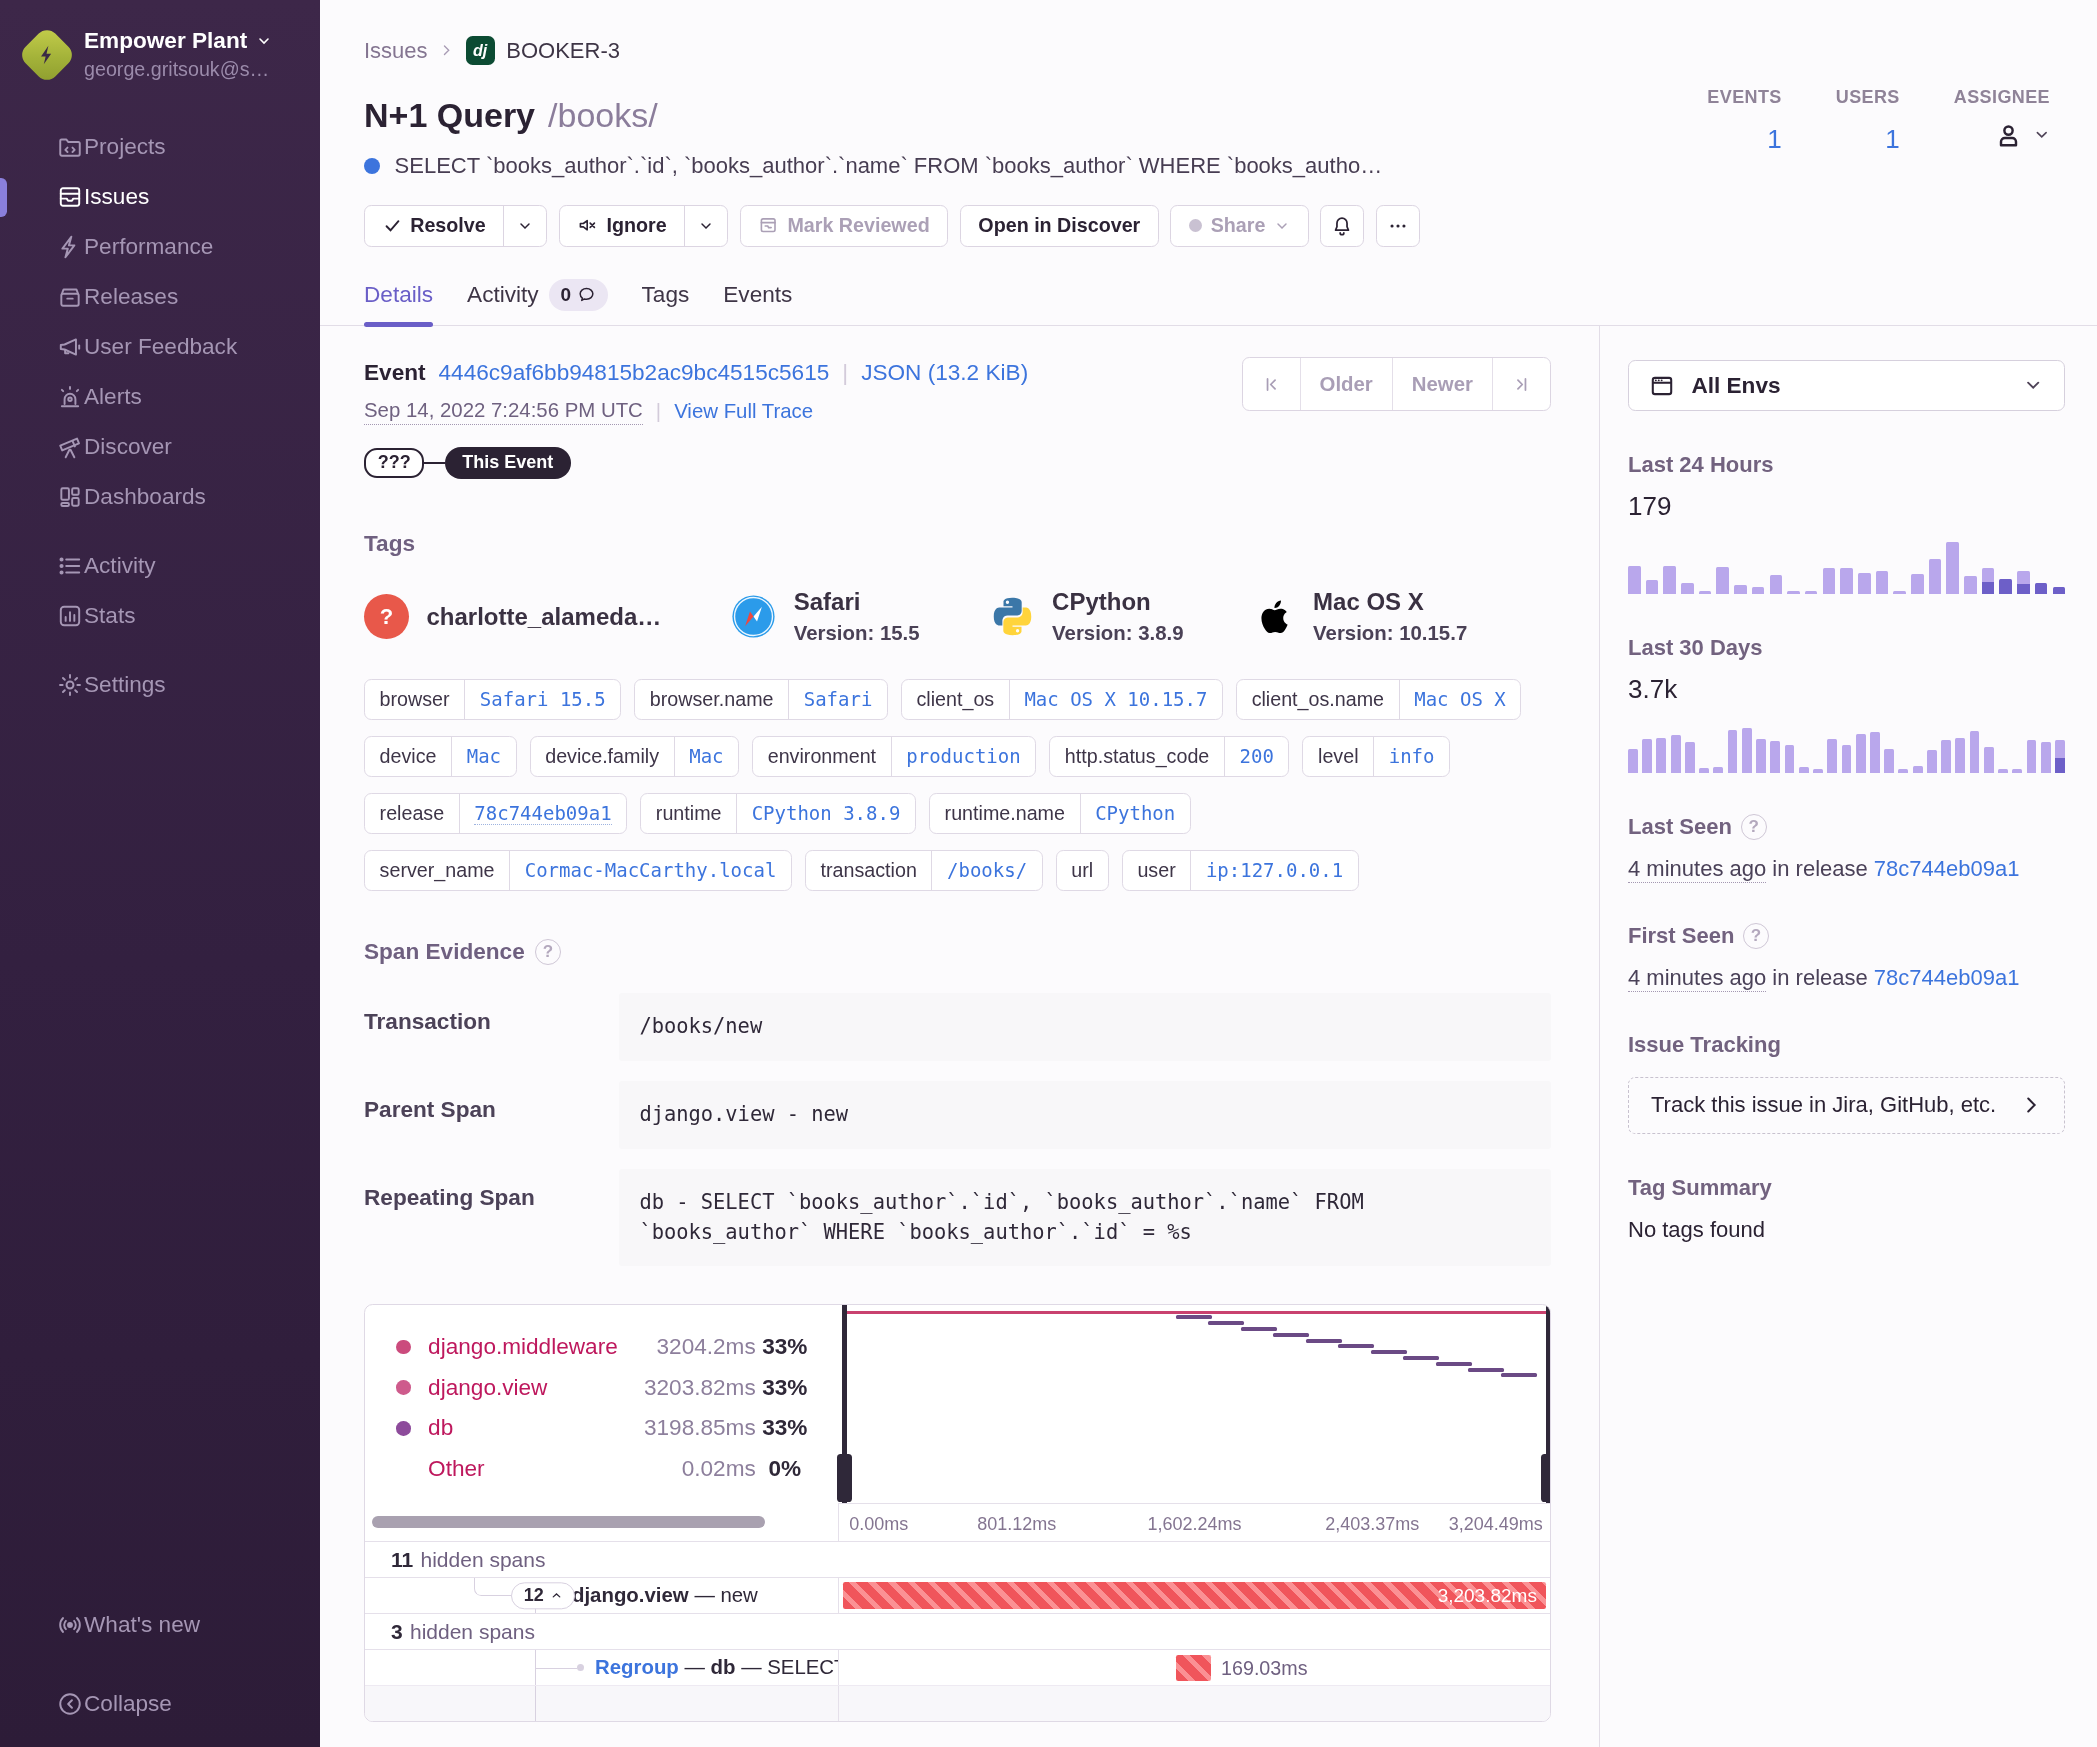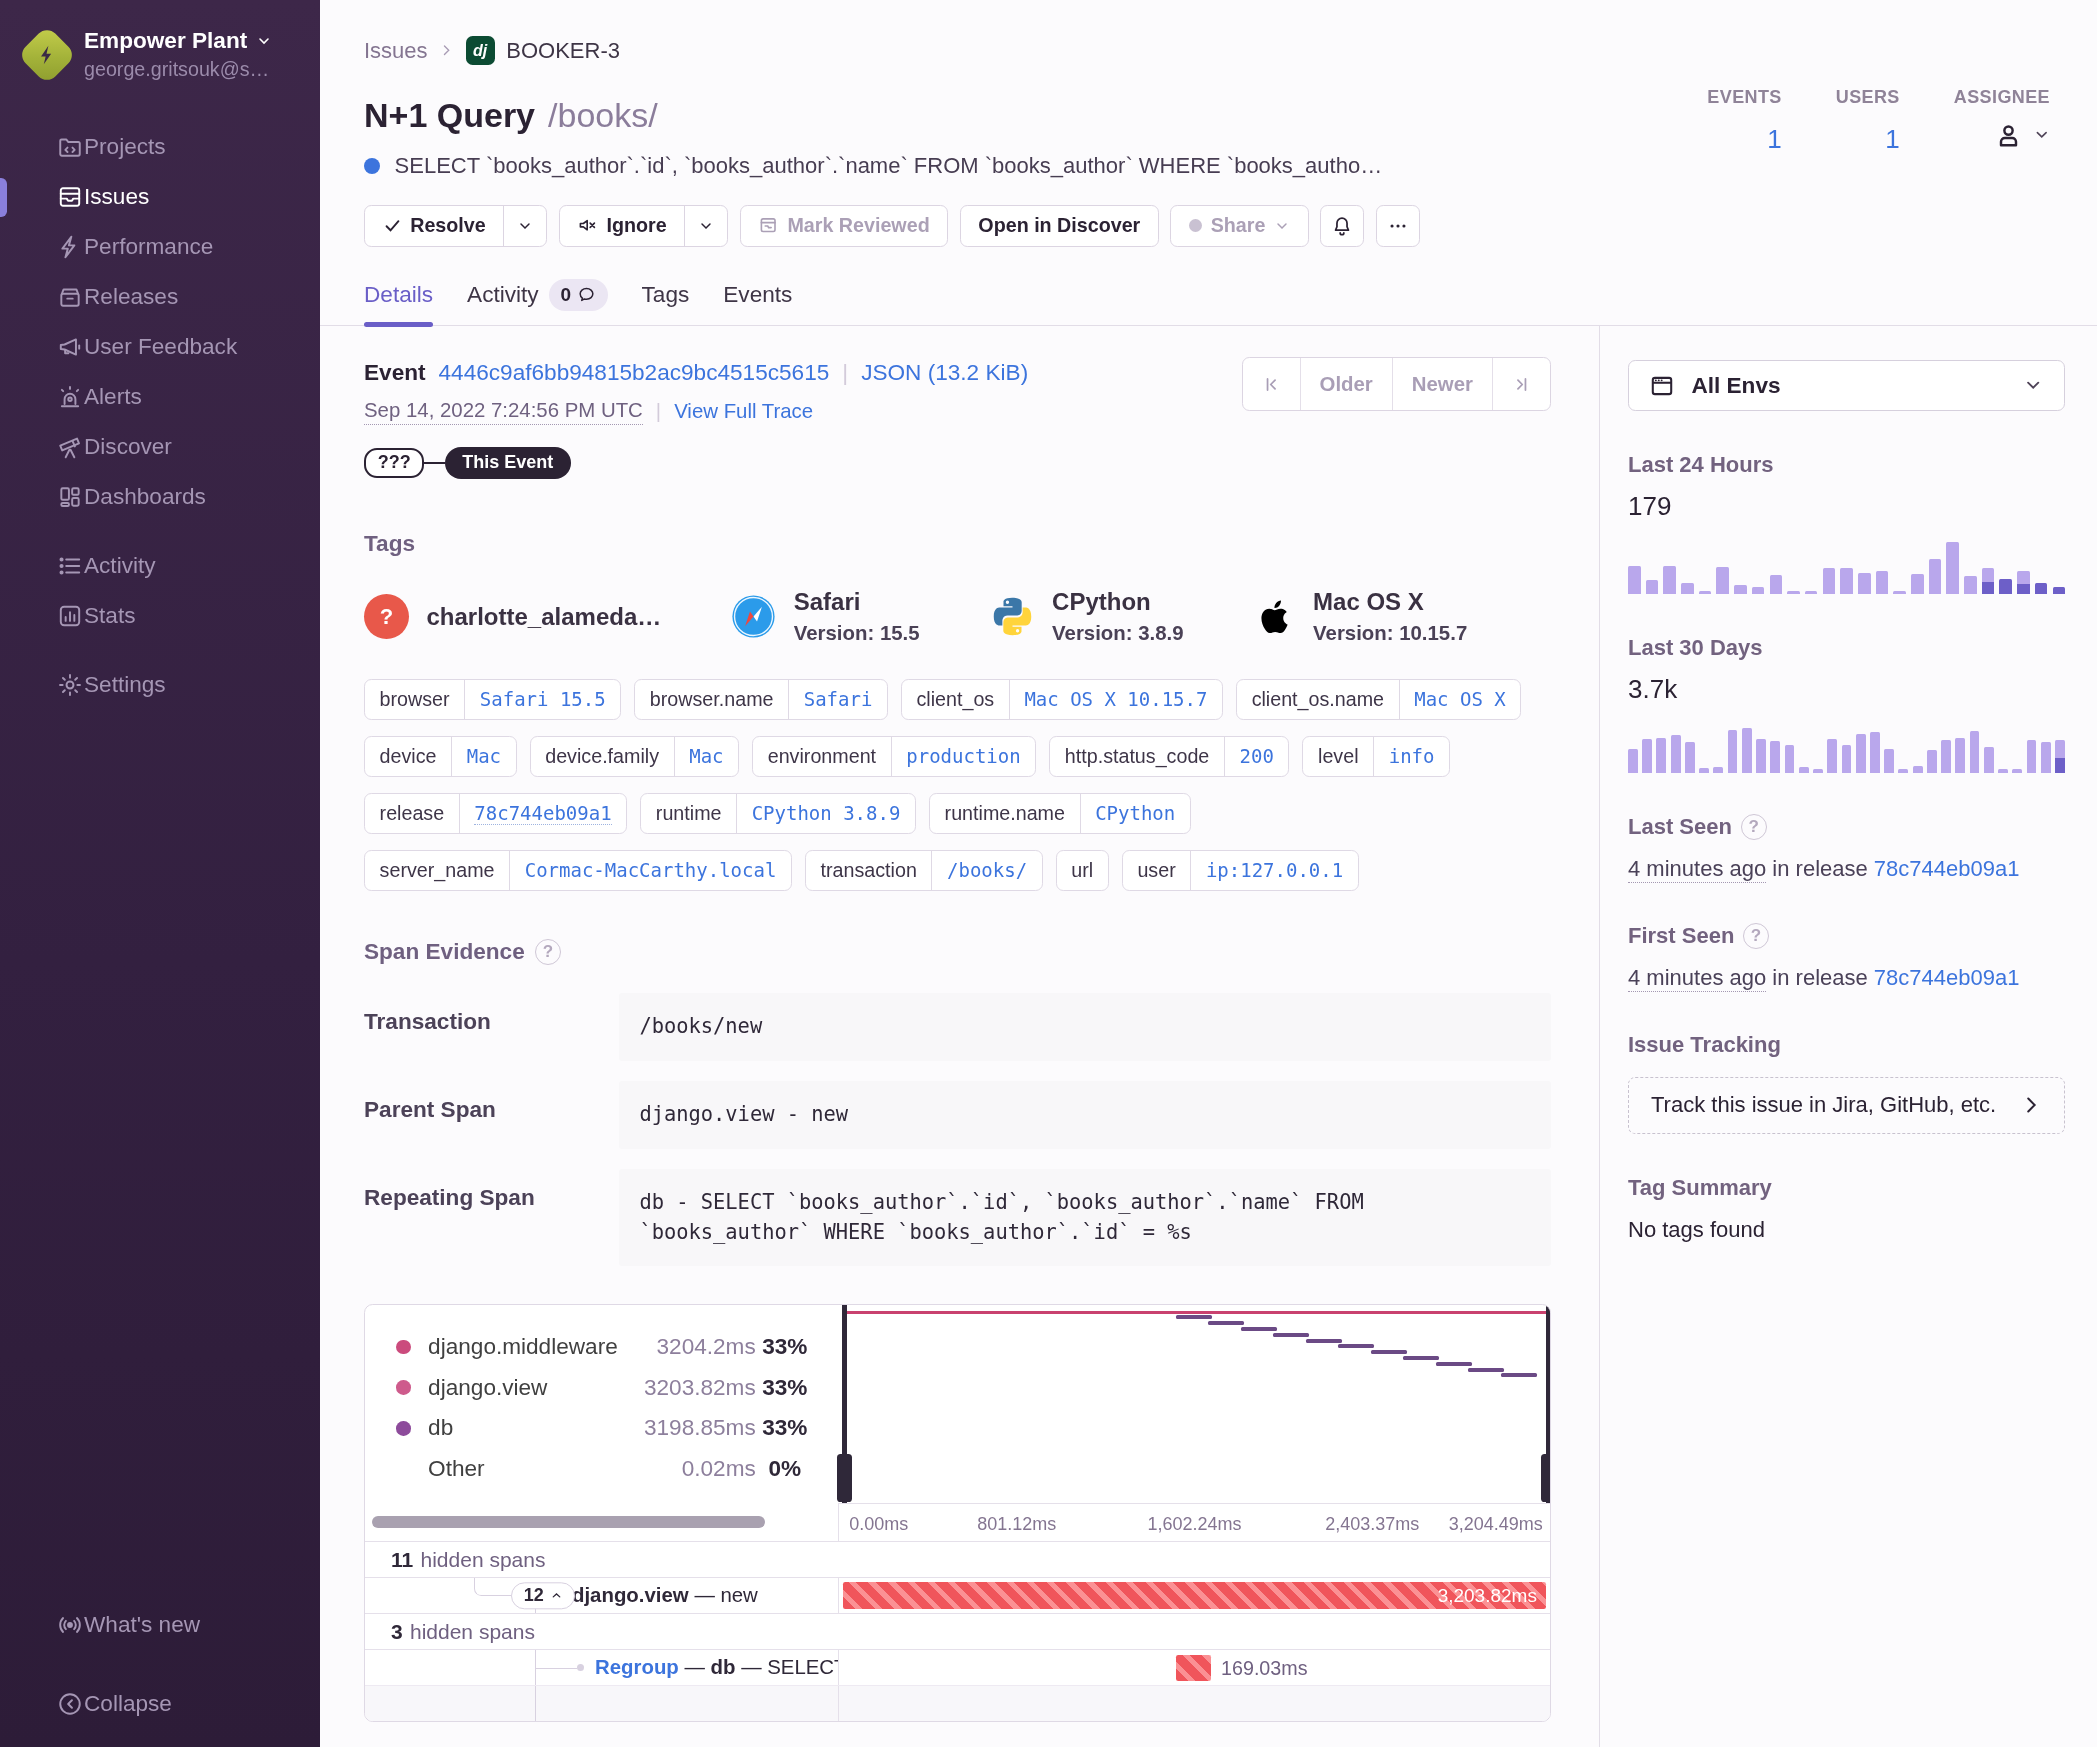--- a/index.html
+++ b/index.html
@@ -104,21 +104,21 @@
   .ev-row { display:flex; margin-bottom:20.4px; }
   .ev-label { flex:0 0 255px; font-size:22.6px; font-weight:bold; color:#4c4258; padding-top:16px; }
   .ev-val { flex:1; background:#f8f7f9; border-radius:2.9px; padding:19px 20.4px; font-family:"DejaVu Sans Mono",monospace; font-size:20.4px; color:#2f2838; line-height:1.45; }
 
   
   .wf-card { margin-top:38px; border:1.5px solid #dfd9e5; border-radius:8.7px; overflow:hidden; background:#fff; }
   .wf-top { display:flex; height:198px; }
   .wf-legend { flex:0 0 473px; padding:29px 29px 0 31px; }
   .lg-row { display:flex; align-items:center; margin-bottom:14.6px; font-size:22.6px; }
   .lg-dot { width:14.6px; height:14.6px; border-radius:50%; margin-right:17.5px; flex:0 0 14.6px; }
-  .lg-name { flex:1; color:#404040; }
+  .lg-name { flex:1; color:#be185d; }
   .lg-val { width:138px; text-align:right; color:#8d7f9c; }
   .lg-pct { width:58px; text-align:center; color:#2f2838; font-weight:bold; }
   .wf-minimap { flex:1; border-left:1.5px solid #dfd9e5; position:relative; }
   .mm-line { position:absolute; left:0; right:0; top:5.8px; height:3.6px; background:#c9416f; }
   .mm-dash { position:absolute; height:3.6px; width:36px; background:#6b4a85; border-radius:1.5px; }
   .mm-handle { position:absolute; top:0; bottom:0; width:5.1px; background:#2f2839; z-index:3; }
   .mm-handle .grip { position:absolute; bottom:1.5px; left:-5.1px; width:14.6px; height:48px; background:#2f2839; border-radius:3.6px; }
   .mm-handle.left { left:-1.5px; } .mm-handle.right { right:-1.5px; }
   .wf-axisrow { display:flex; height:38px; }
   .wf-scrollcell { flex:0 0 473px; display:flex; align-items:center; }

